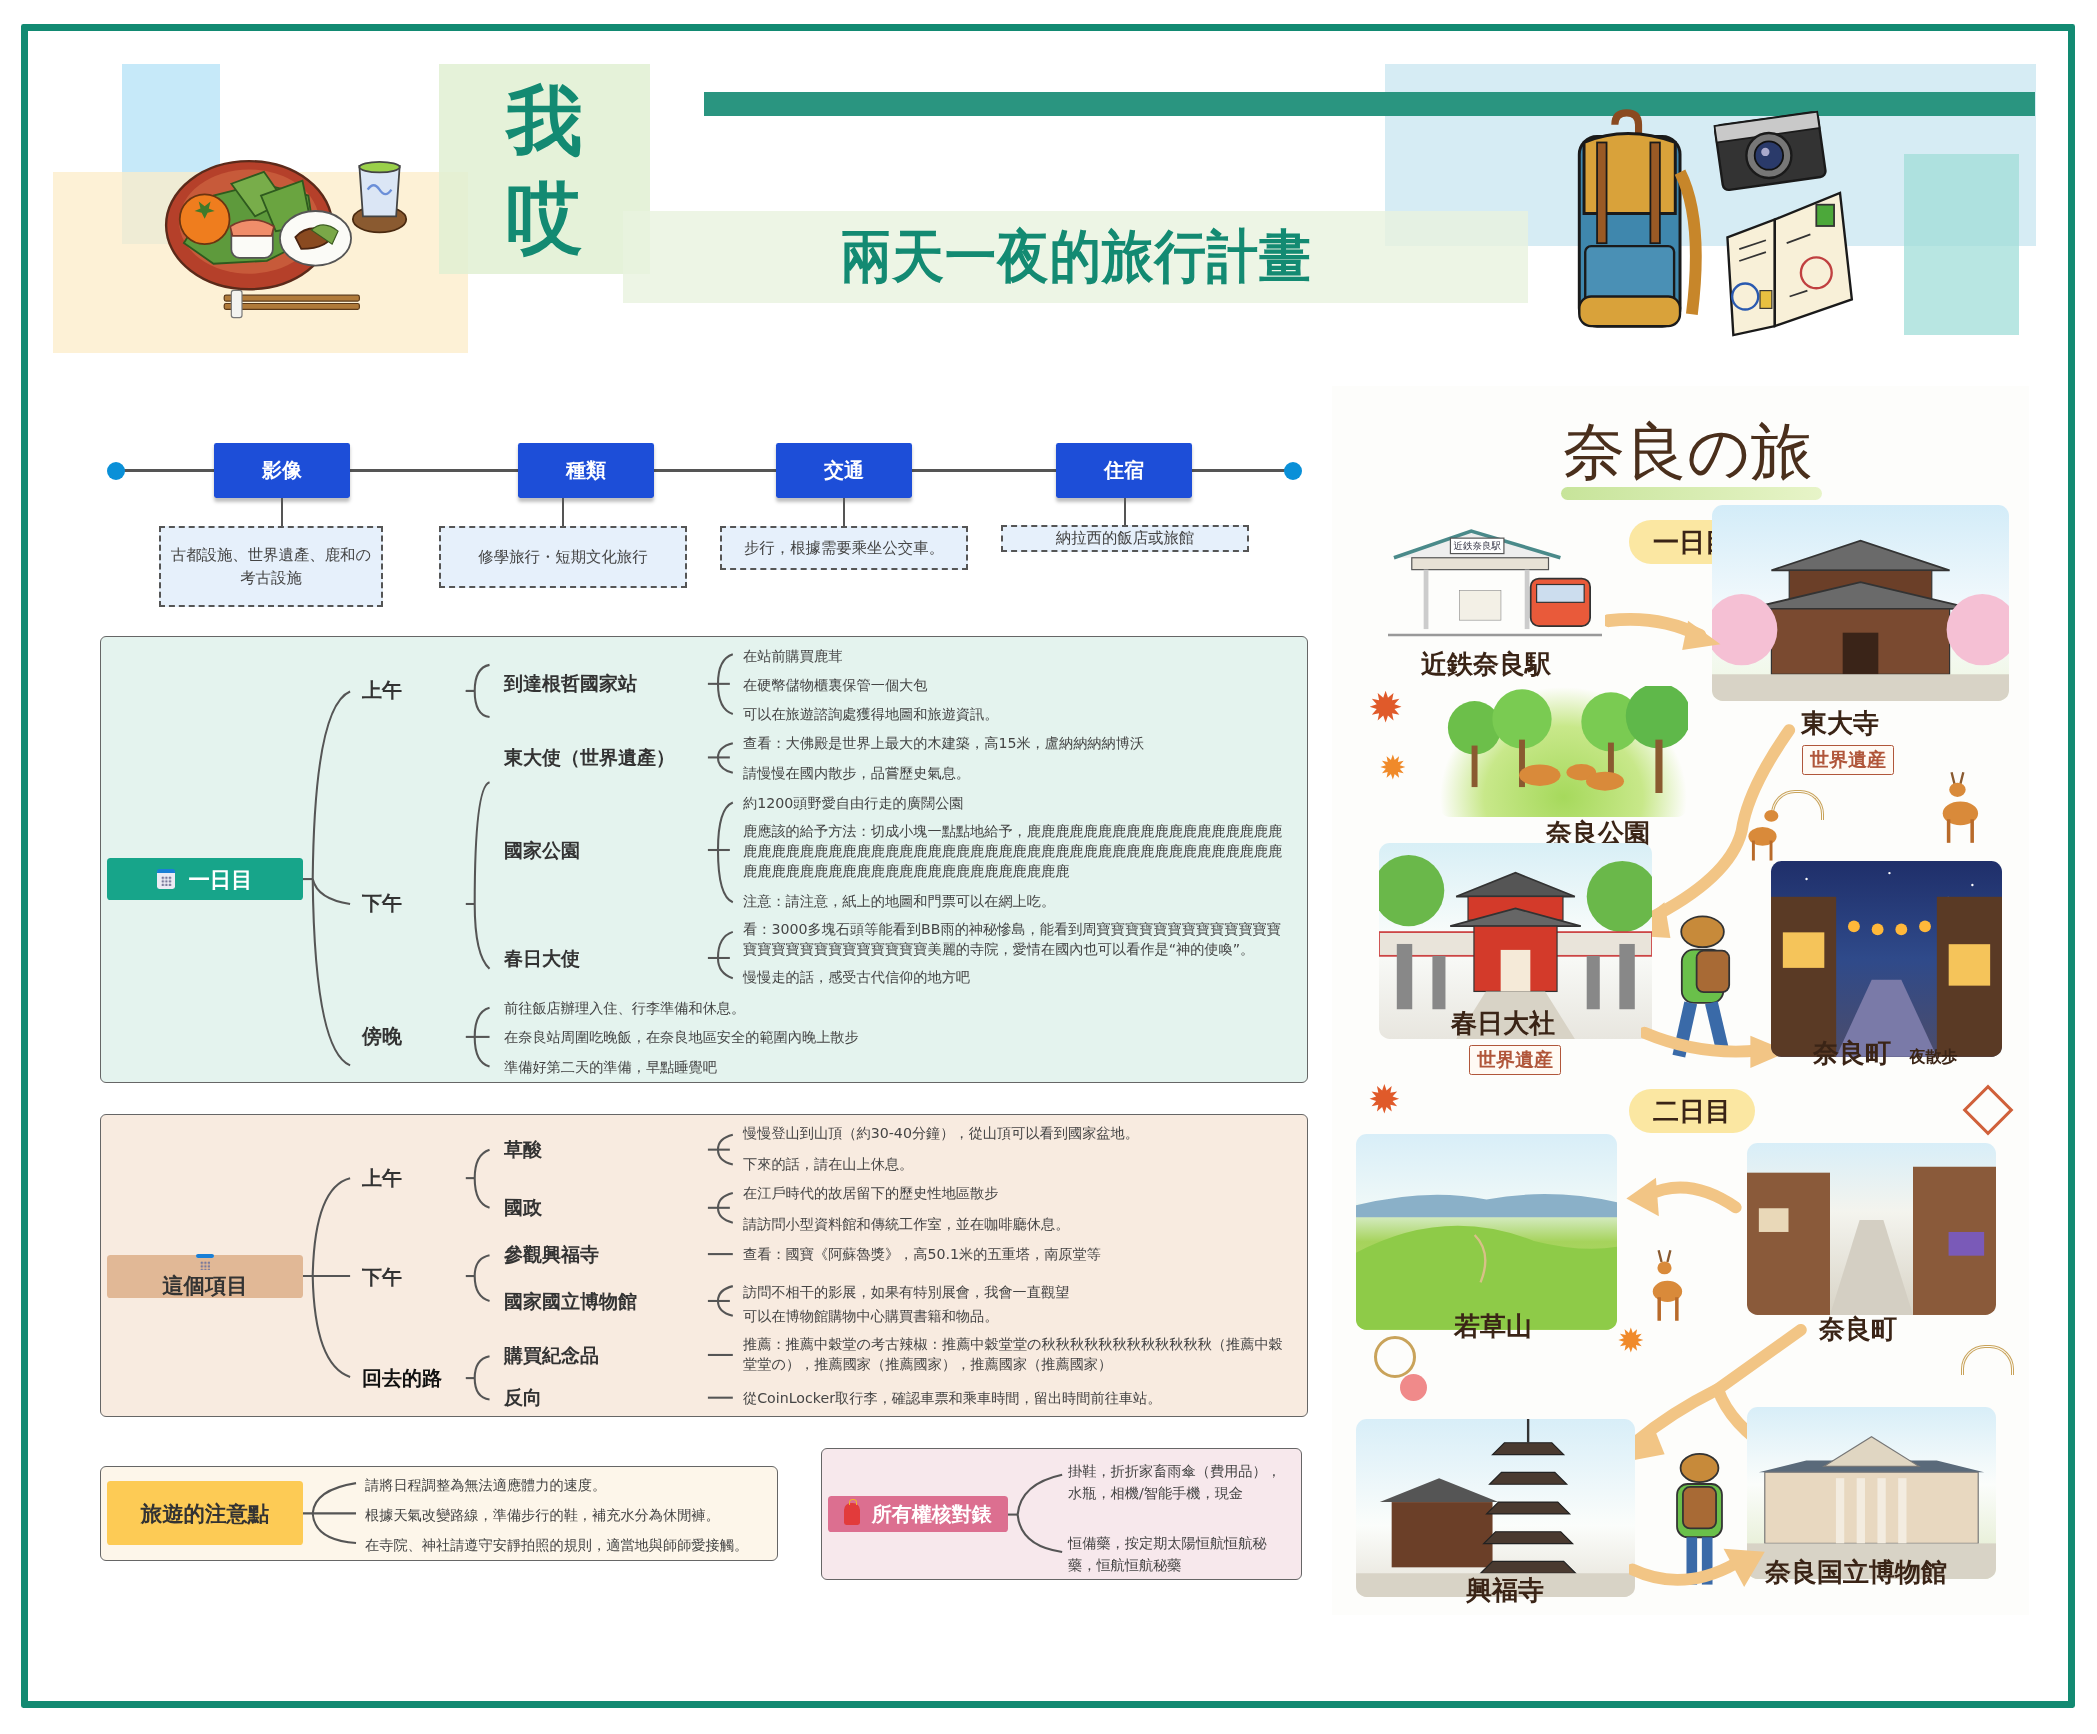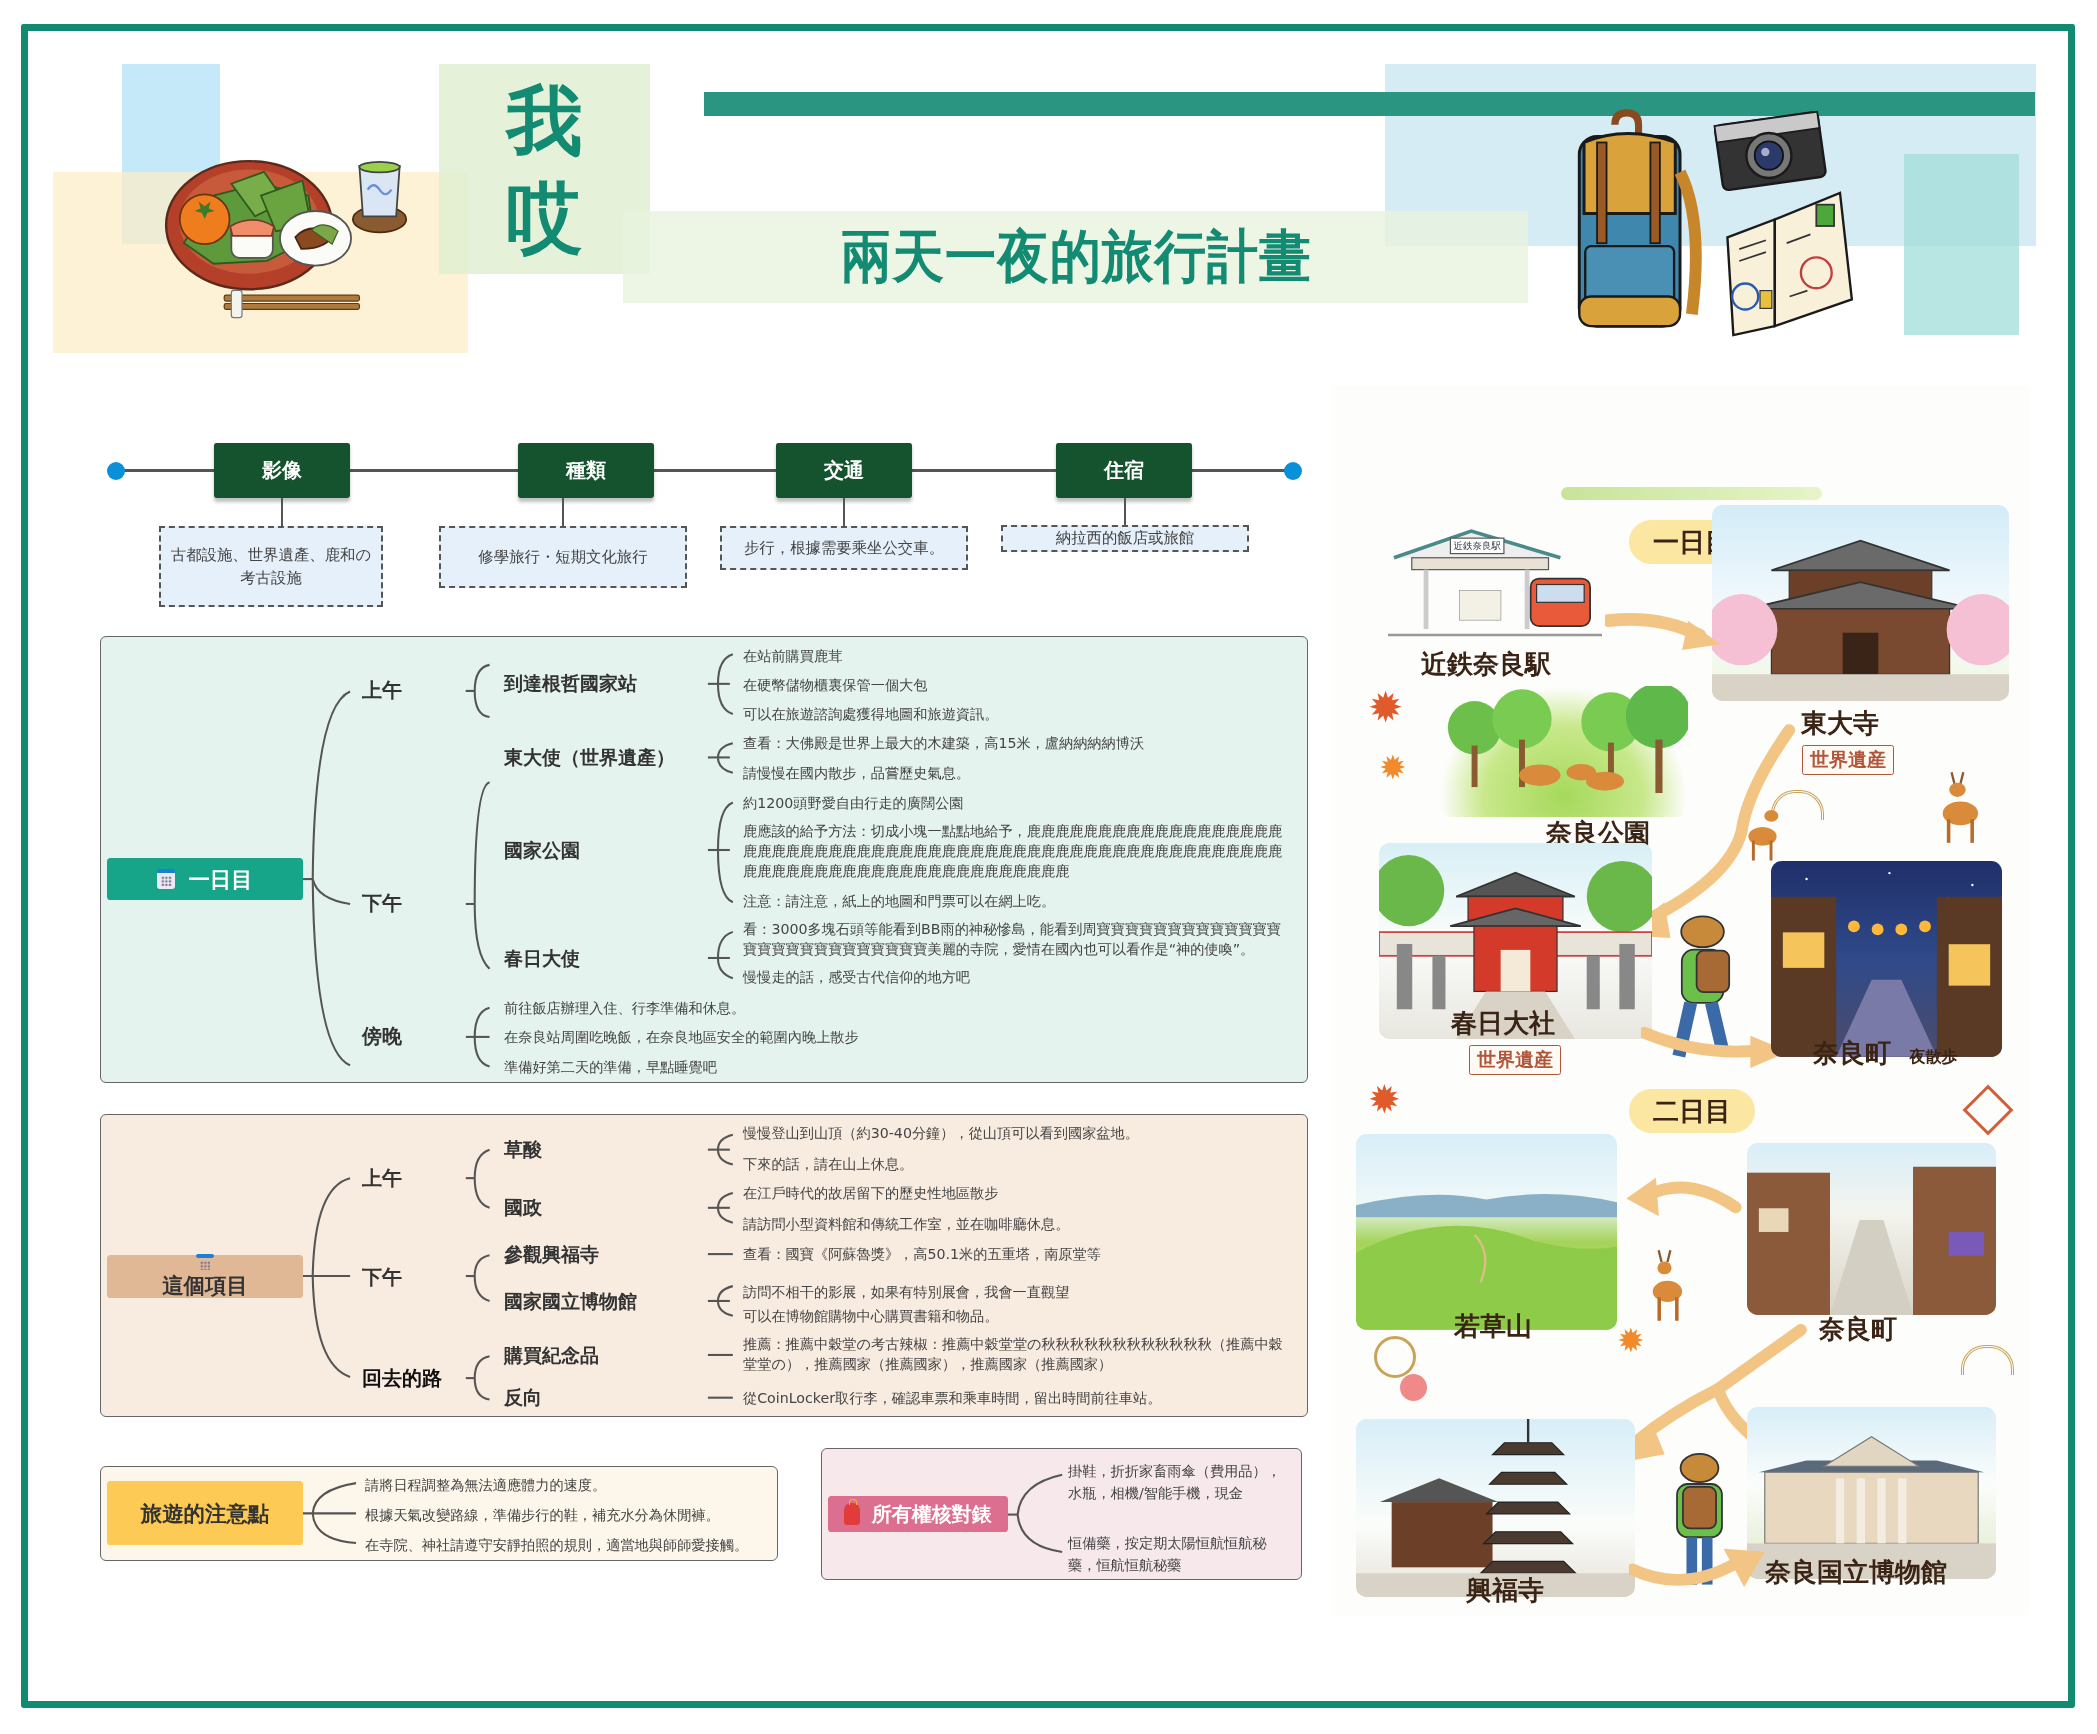--- a/index.html
+++ b/index.html
@@ -9,21 +9,21 @@
   .blk{position:absolute;}
   .title-v{left:439px;top:64px;width:211px;height:210px;display:flex;flex-direction:column;align-items:center;justify-content:center;gap:6px;}
   .title-v span{font-size:76px;font-weight:bold;color:#138a72;line-height:1.2;}
   .title-main{left:623px;top:211px;width:905px;height:92px;display:flex;align-items:center;justify-content:center;}
   .title-main span{font-size:57px;font-weight:bold;color:#138a72;letter-spacing:1.2px;transform:scaleX(0.9);}
   
   .illu{position:absolute;}
   
   .tl-line{position:absolute;left:116px;top:469px;width:1176px;height:3px;background:#555;}
   .tl-dot{position:absolute;width:18px;height:18px;border-radius:50%;background:#0a90d8;top:462px;}
-  .tl-node{position:absolute;top:443px;width:136px;height:55px;background:#14532d;border-radius:2.4px;box-shadow:0 3.6px 3.6px rgba(0,0,0,0.25);display:flex;align-items:center;justify-content:center;color:#fff;font-size:20px;font-weight:bold;}
+  .tl-node{position:absolute;top:443px;width:136px;height:55px;background:#1d4ed8;border-radius:2.4px;box-shadow:0 3.6px 3.6px rgba(0,0,0,0.25);display:flex;align-items:center;justify-content:center;color:#fff;font-size:20px;font-weight:bold;}
   .tl-stem{position:absolute;width:1.8px;background:#555;}
   .tl-box{position:absolute;background:#e6f0fb;border:2.4px dashed #555;box-sizing:border-box;display:flex;align-items:center;justify-content:center;text-align:center;font-size:15.4px;color:#444;line-height:1.45;padding:4.7px 9.5px;}
   .tl-box.serif{font-family:"DejaVu Serif","Liberation Serif",serif;}
   
   .mm{position:absolute;border:1.8px solid #666;border-radius:6px;box-sizing:border-box;}
   .root{position:absolute;border-radius:3.6px;display:flex;align-items:center;justify-content:center;gap:13px;font-size:21.4px;font-weight:bold;}
   .br{position:absolute;font-size:20px;font-weight:bold;color:#333;white-space:nowrap;}
   .sub{position:absolute;font-size:19px;font-weight:bold;color:#333;white-space:nowrap;}
   .leaf{position:absolute;font-size:14.2px;color:#444;line-height:1.55;}
   svg.links{position:absolute;left:0;top:0;overflow:visible;pointer-events:none;}
@@ -258,20 +258,21 @@
   </g>
 </svg>
 <div class="root" style="left:828px;top:1496px;width:180px;height:36px;background:#dc6f90;color:#fff;font-size:20px;gap:12px;">
   <span class="bag"></span>
   <span>所有權核對錶</span>
 </div>
 <div class="leaf" style="left:1068px;top:1460px;width:226px;">掛鞋，折折家畜雨傘（費用品），水瓶，相機/智能手機，現金</div>
 <div class="leaf" style="left:1068px;top:1532px;width:226px;">恒備藥，按定期太陽恒航恒航秘藥，恒航恒航秘藥</div>
 
 <div class="map">
+  <div class="map-title" style="left:231px;top:24px;">奈良の旅</div>
   <div style="position:absolute;left:229px;top:101px;width:261px;height:13px;border-radius:7.1px;background:linear-gradient(90deg,#c7e49a,#e7f4c8);"></div>
 
   <div class="day-pill" style="left:297px;top:134px;">一日目</div>
   <div class="day-pill" style="left:297px;top:703px;">二日目</div>
 
   <svg class="illu" style="left:56px;top:139px;" width="214" height="119" viewBox="0 0 360 200">
     <path d="M10 55 L140 10 L290 55" fill="#eee" stroke="#4a8a8a" stroke-width="6"></path>
     <rect x="40" y="55" width="230" height="20" fill="#e8e2d6" stroke="#555" stroke-width="2"></rect>
     <rect x="105" y="22" width="90" height="26" fill="#fff" stroke="#555" stroke-width="2"></rect>
     <text x="150" y="41" text-anchor="middle" font-size="16" fill="#334">近鉄奈良駅</text>

